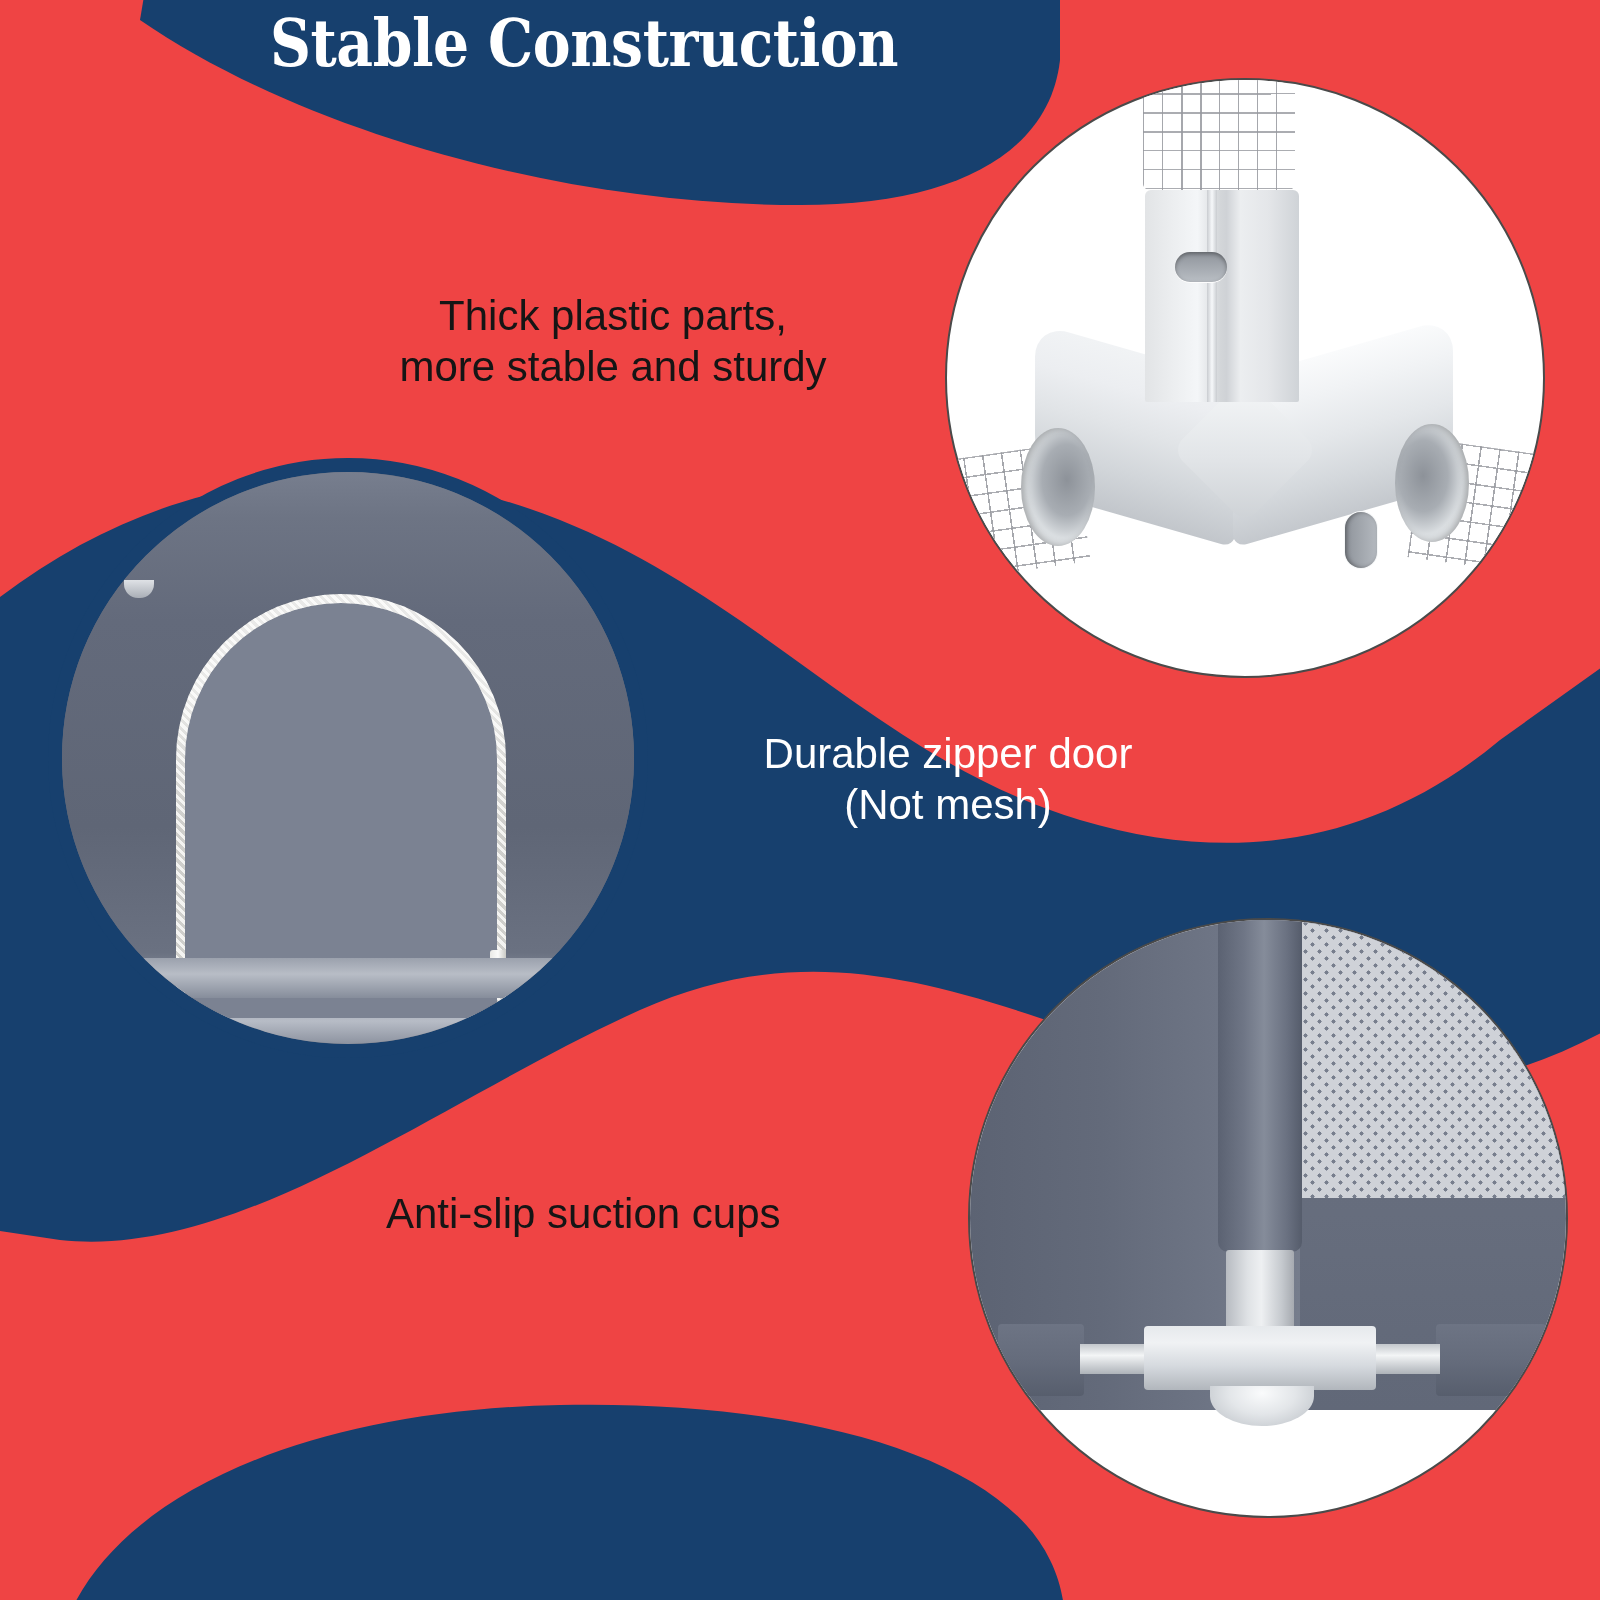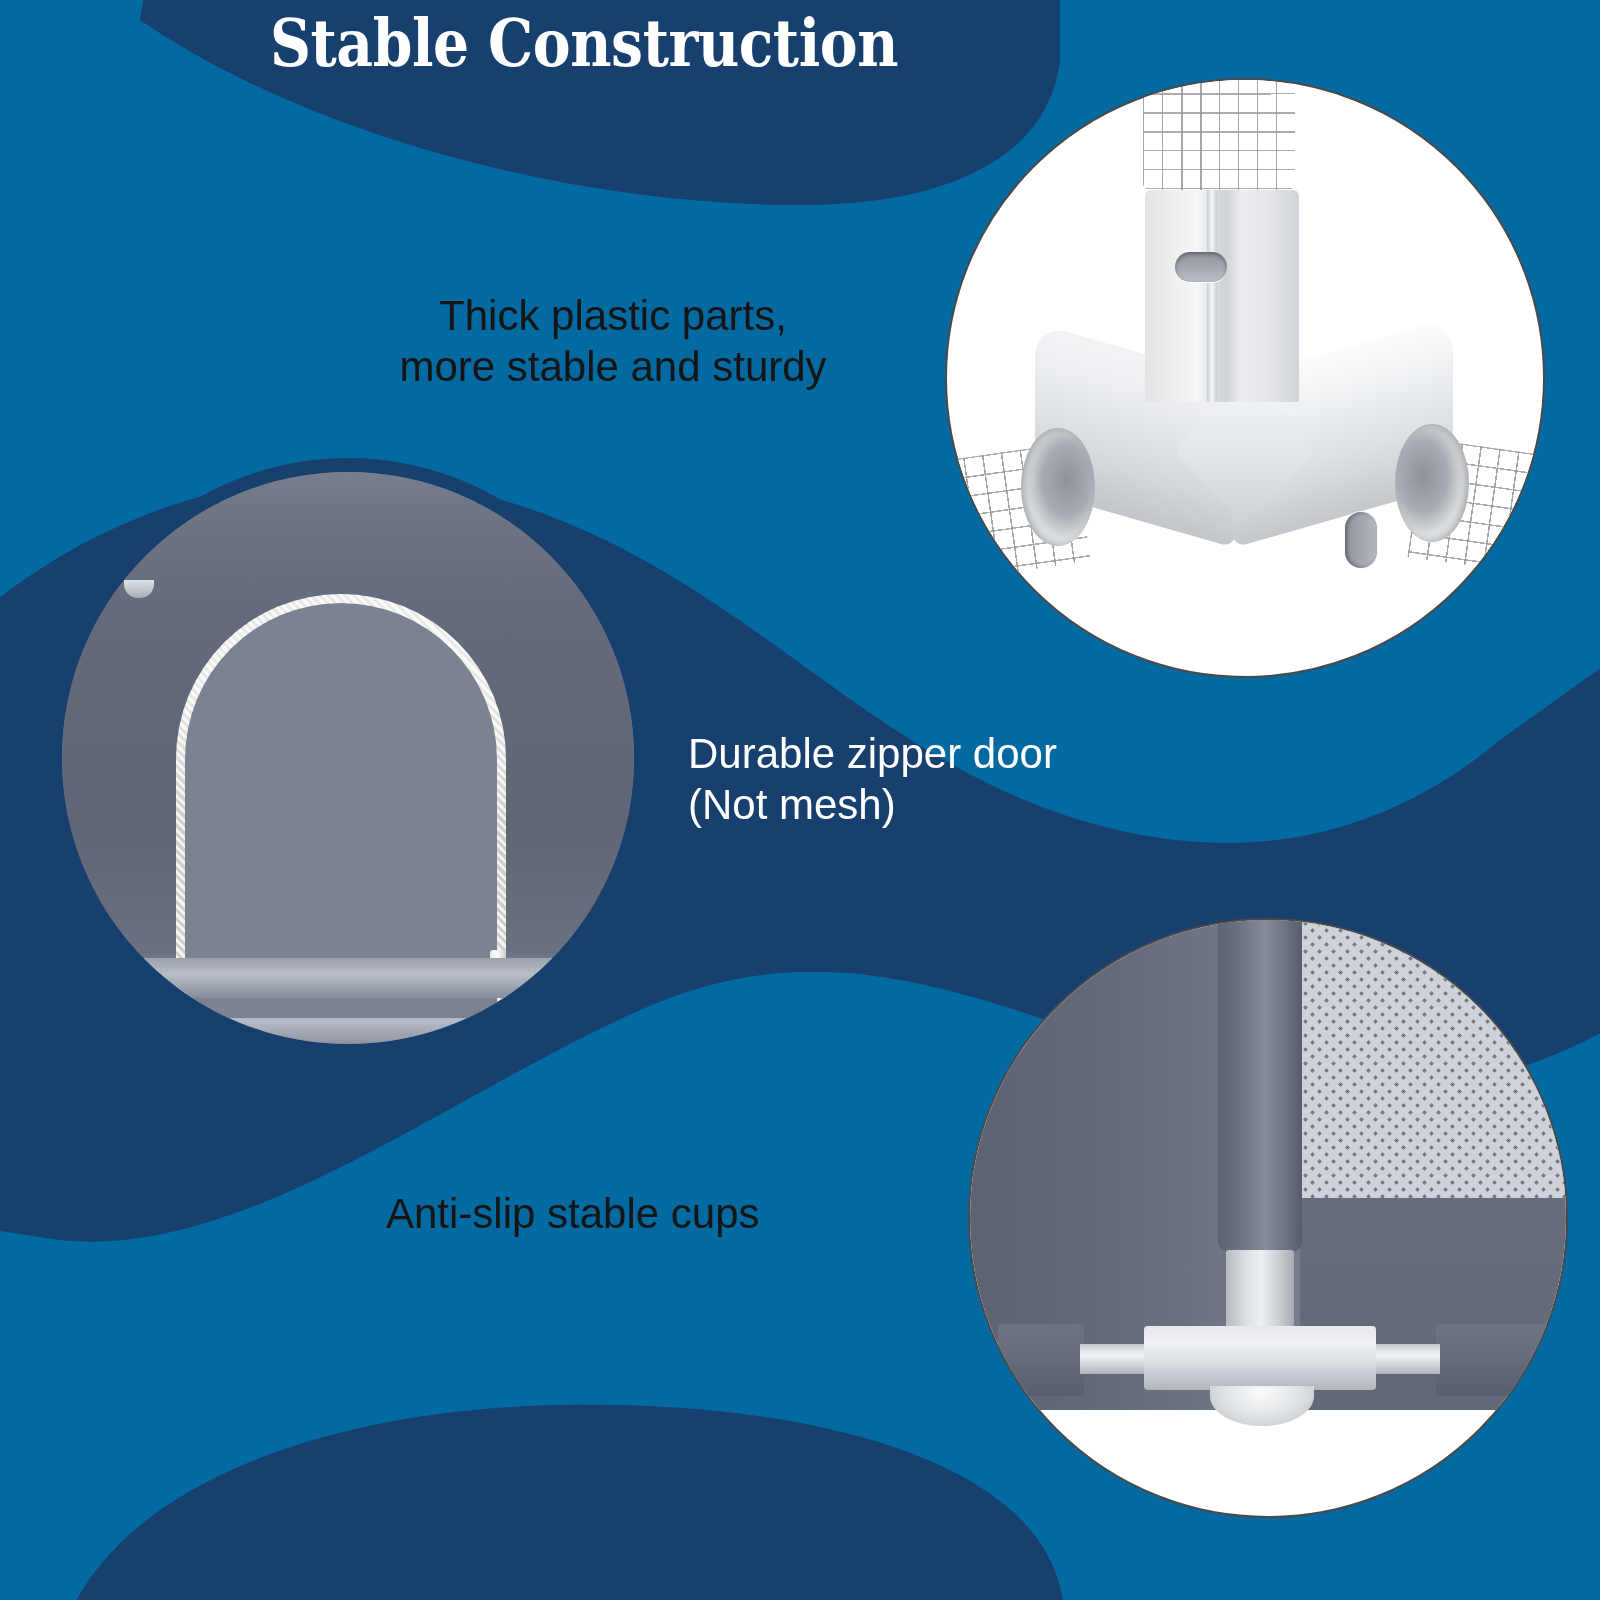--- a/index.html
+++ b/index.html
@@ -5,21 +5,21 @@
   html, body {
     margin: 0;
     padding: 0;
     background: #ffffff;
   }
   #stage {
     position: relative;
     width: 1600px;
     height: 1600px;
     overflow: hidden;
-    background: #0369a1;
+    background: #ef4444;
     font-family: "Liberation Sans", sans-serif;
   }
 
   
   .navy-layer {
     position: absolute;
     inset: 0;
     width: 1600px;
     height: 1600px;
     pointer-events: none;
@@ -60,21 +60,21 @@
     font-size: 42px;
     color: #151515;
     text-align: center;
   }
   #caption-zipper {
     left: 688px;
     top: 728px;
     width: 520px;
     font-size: 42px;
     color: #ffffff;
-    text-align: left;
+    text-align: center;
   }
   #caption-suction {
     left: 386px;
     top: 1188px;
     width: 520px;
     font-size: 42px;
     color: #151515;
     text-align: left;
   }
 
@@ -372,15 +372,15 @@
     <div id="suc-tee-horz"></div>
     <div id="suc-cup"></div>
   </div>
 
   <div class="caption" id="caption-thick">Thick plastic parts,
 more stable and sturdy</div>
 
   <div class="caption" id="caption-zipper">Durable zipper door
 (Not mesh)</div>
 
-  <div class="caption" id="caption-suction">Anti-slip stable cups</div>
+  <div class="caption" id="caption-suction">Anti-slip suction cups</div>
 
 </div>
 
 </body></html>

